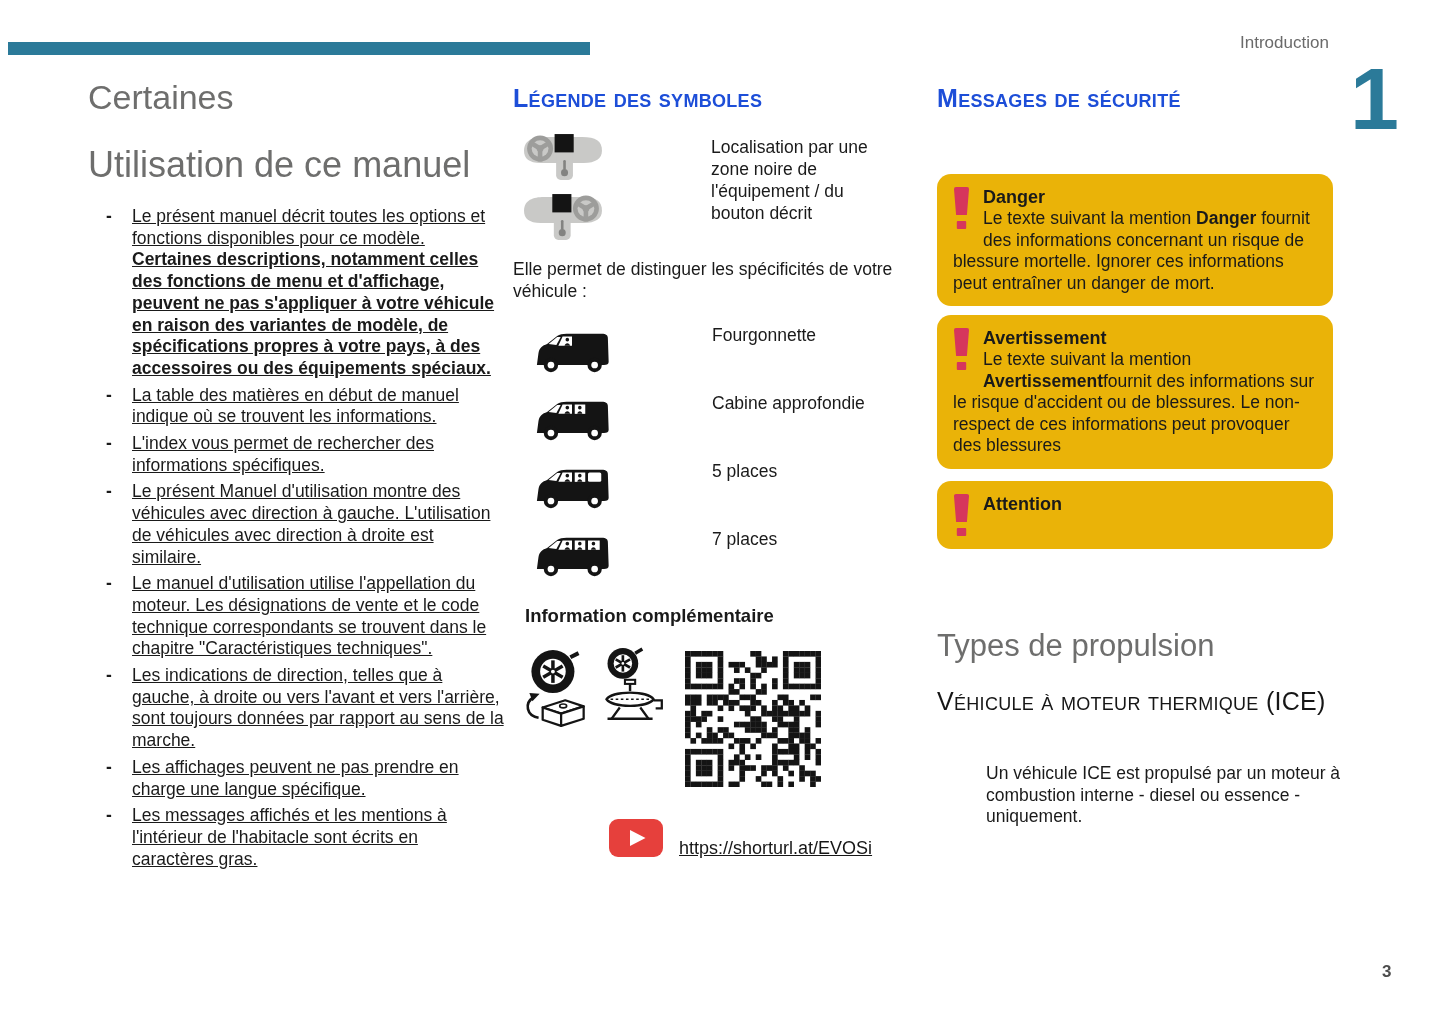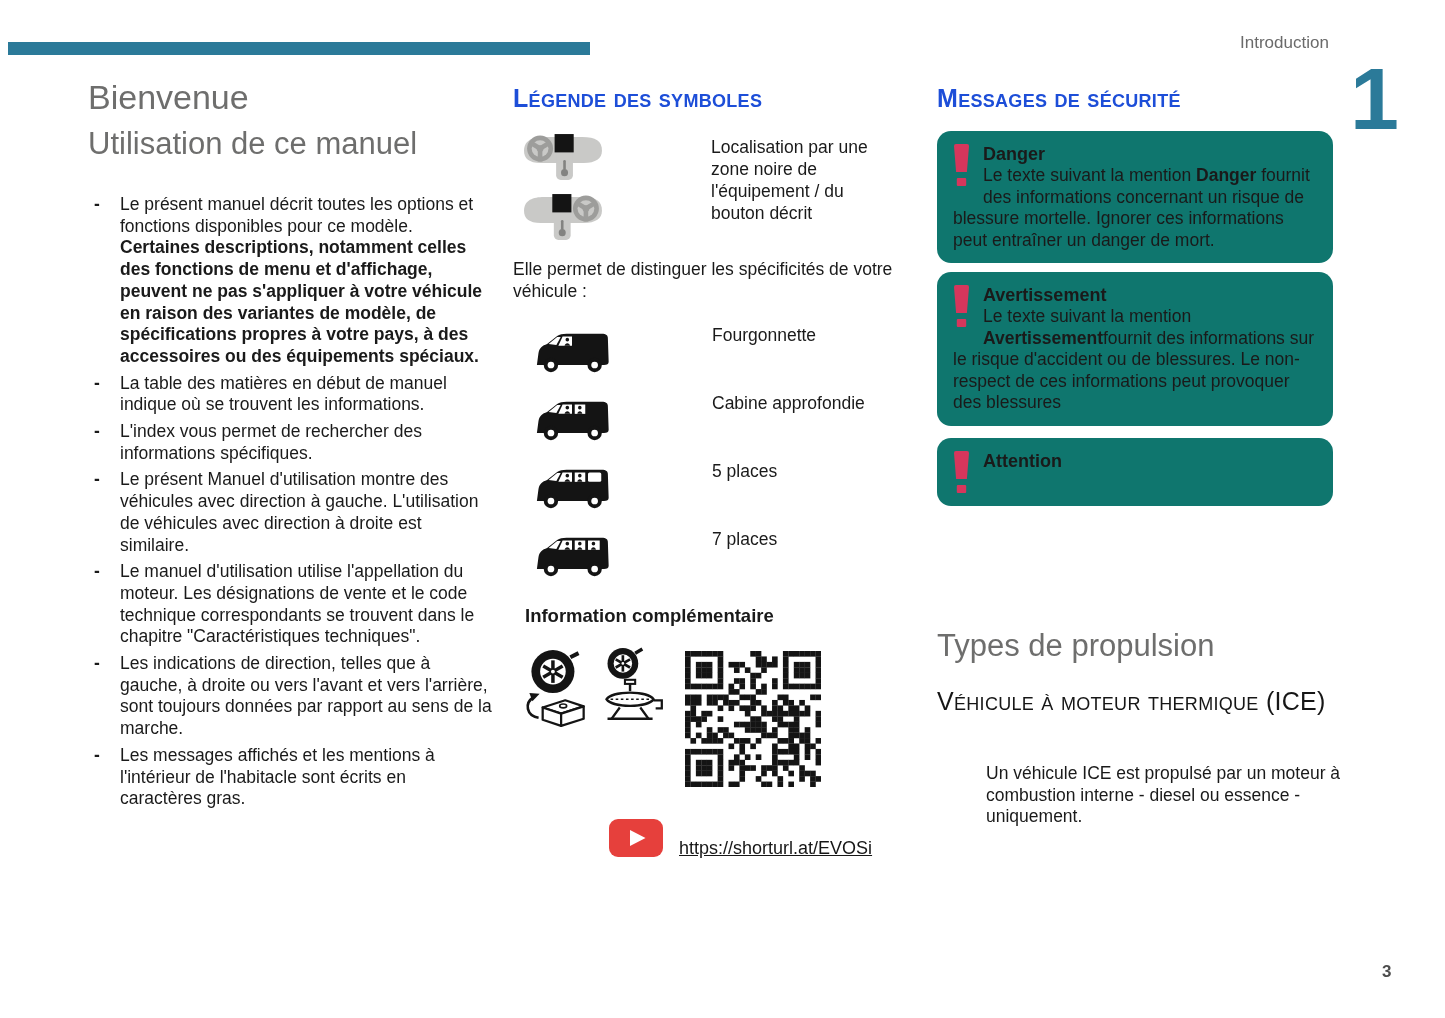--- a/index.html
+++ b/index.html
@@ -6,64 +6,65 @@
   .page{position:relative;width:1445px;height:1018px;background:#fff;overflow:hidden;
         font-family:"Liberation Sans",sans-serif;color:#1a1a1a;}
   .abs{position:absolute;}
   
   .accent-bar{left:8px;top:42px;width:582px;height:13px;background:#2b7a99;}
   .section-label{left:1240px;top:33px;font-size:17px;color:#6a6a6a;}
   .chapter-number{left:1350px;top:55px;font-size:88px;line-height:1;font-weight:bold;color:#2b7a99;}
   .page-number{left:1382px;top:962px;font-size:17px;font-weight:bold;color:#4d4d4d;}
   
   .left-title{left:88px;top:78px;font-size:34px;color:#6e6e6d;}
-  .left-subtitle{left:88px;top:126px;font-size:31px;color:#6e6e6d;}
-  .bullet-list{left:88px;top:190px;width:400px;list-style:none;margin:4px;padding:0;}
+  .left-subtitle{left:88px;top:144px;font-size:36px;color:#6e6e6d;}
+  .bullet-list{left:88px;top:190px;width:400px;list-style:none;margin:16px;padding:0;text-decoration:underline;}
   .bullet-list li{position:relative;padding-left:28px;margin:0 0 5px 0;font-size:17.5px;line-height:21.7px;}
   .bullet-list li::before{content:"-";position:absolute;left:2px;top:0;font-weight:bold;}
   
   .col-heading{font-size:25px;font-weight:bold;font-variant:small-caps;letter-spacing:.3px;color:#1d4ed8;}
   
   .legend-heading{left:513px;top:84px;}
   .legend-label{left:711px;top:136px;width:172px;font-size:17.5px;line-height:22px;}
   .legend-intro{left:513px;top:258px;width:400px;font-size:17.5px;line-height:22px;margin:0;}
   .vehicle-label{left:712px;font-size:17.5px;}
   .info-heading{left:513px;top:605px;font-size:18.5px;font-weight:bold;margin-left:12px;}
   .video-link{left:679px;top:838px;font-size:18px;color:#161616;text-decoration:underline;}
   
   .safety-heading{left:937px;top:84px;}
-  .alert-box{left:937px;width:396px;background:#0f766e;border-radius:14px;padding:12px 16px;
-             box-sizing:border-box;font-size:17.5px;line-height:21.5px;}
+  .alert-box{left:937px;width:396px;background:#eab308;border-radius:14px;padding:12px 16px;
+             box-sizing:border-box;font-size:17.5px;line-height:21.5px;margin-top:43px;}
   .alert-icon{float:left;width:17px;height:43px;margin:1px 13px 0 0;}
   .alert-title{font-size:18px;font-weight:bold;line-height:22px;}
   .alert-text{margin:0;}
   .prop-heading{left:937px;top:628px;font-size:31px;color:#6e6e6d;}
   .prop-sub{left:937px;top:684px;width:400px;font-size:25px;font-weight:normal;font-variant:small-caps;
             letter-spacing:.3px;line-height:35px;color:#161616;}
   .prop-body{left:986px;top:763px;width:398px;font-size:17.5px;line-height:21.5px;margin:0;}
 </style>
 </head>
 <body>
 
 <div class="page">
 
   <div class="abs accent-bar"></div>
   <div class="abs section-label">Introduction</div>
   <div class="abs chapter-number">1</div>
 
-  <div class="abs left-title">Bienvenue</div>
+  <div class="abs left-title">Certaines</div>
   <div class="abs left-subtitle">Utilisation de ce manuel</div>
 
   <ul class="abs bullet-list">
     <li><span>Le présent manuel décrit toutes les options et fonctions disponibles pour ce modèle. </span><b>Certaines descriptions, notamment celles des fonctions de menu et d'affichage, peuvent ne pas s'appliquer à votre véhicule en raison des variantes de modèle, de spécifications propres à votre pays, à des accessoires ou des équipements spéciaux.</b></li>
     <li><span>La table des matières en début de manuel indique où se trouvent les informations.</span><b></b></li>
     <li><span>L'index vous permet de rechercher des informations spécifiques.</span><b></b></li>
     <li><span>Le présent Manuel d'utilisation montre des véhicules avec direction à gauche. L'utilisation de véhicules avec direction à droite est similaire.</span><b></b></li>
     <li><span>Le manuel d'utilisation utilise l'appellation du moteur. Les désignations de vente et le code technique correspondants se trouvent dans le chapitre "Caractéristiques techniques".</span><b></b></li>
     <li><span>Les indications de direction, telles que à gauche, à droite ou vers l'avant et vers l'arrière, sont toujours données par rapport au sens de la marche.</span><b></b></li>
+    <li><span>Les affichages peuvent ne pas prendre en charge une langue spécifique.</span><b></b></li>
     <li><span>Les messages affichés et les mentions à l'intérieur de l'habitacle sont écrits en caractères gras.</span><b></b></li>
   </ul>
 
   <div class="abs col-heading legend-heading">Légende des symboles</div>
 
   <svg class="abs" style="left:516px;top:131px" width="94" height="55" viewBox="0 0 122 72">
     <path d="M10 26 C10 12 22 8 36 8 L86 8 C104 8 112 13 112 26 C112 36 104 42 88 42 L32 42 C16 42 10 36 10 26 Z" fill="#c9c9c7"></path>
     <rect x="52" y="22" width="22" height="42" rx="6" fill="#c9c9c7"></rect>
     <rect x="61.3" y="38" width="3.4" height="13" rx="1.7" fill="#838381"></rect>
     <circle cx="63" cy="54.5" r="4.6" fill="#838381"></circle>

